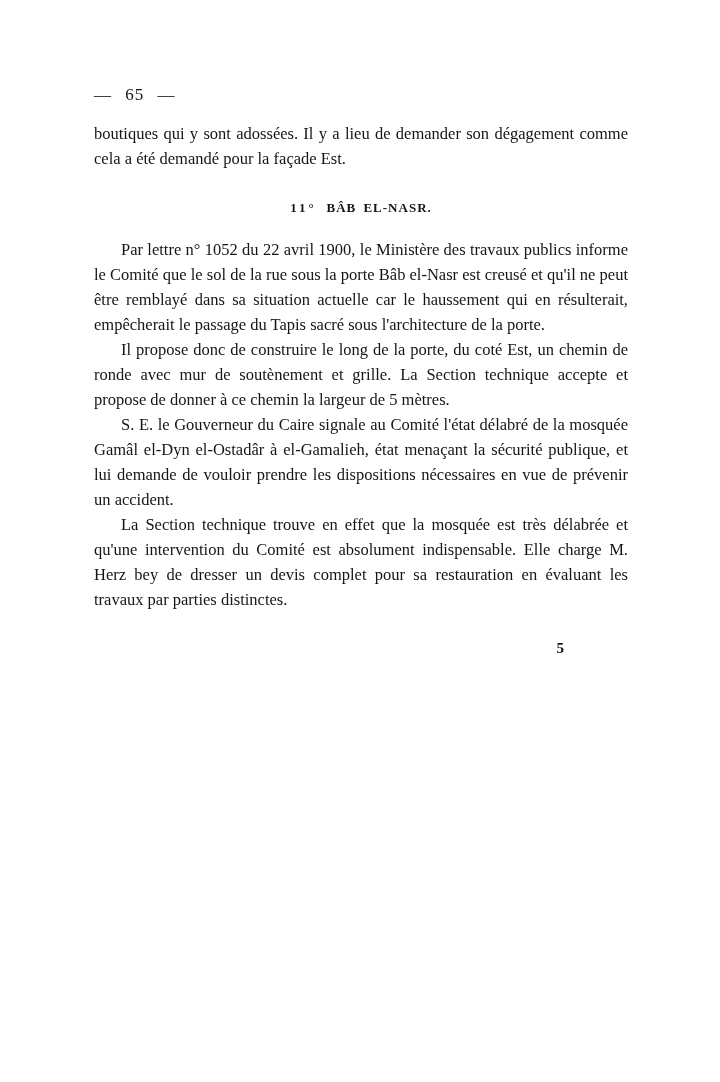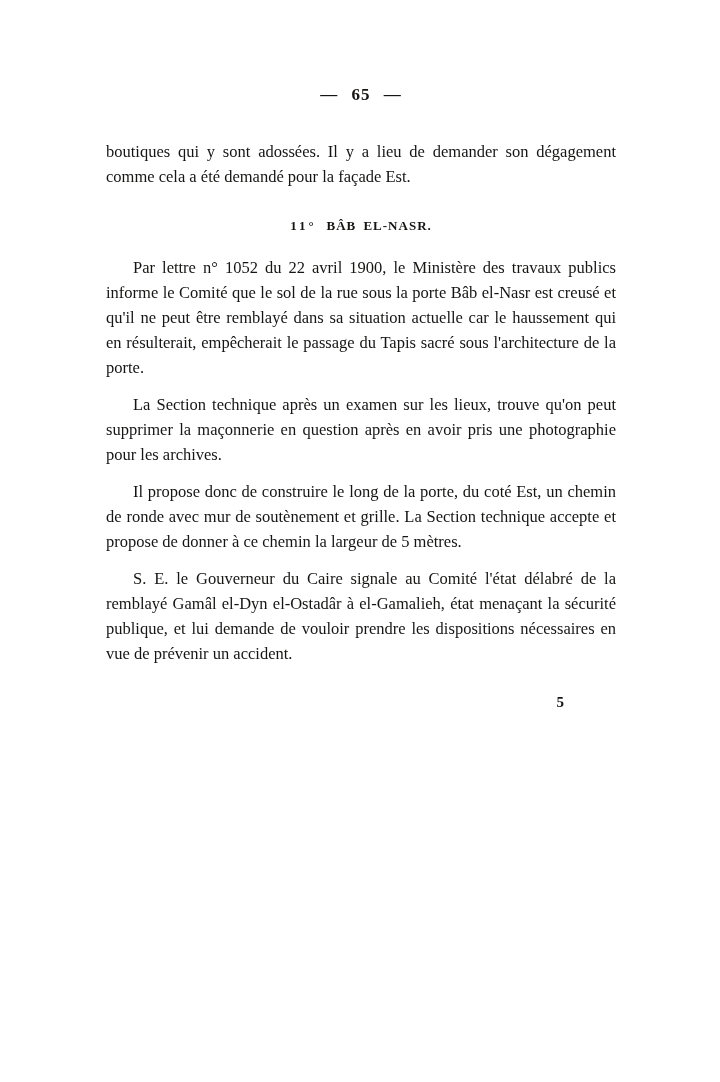--- a/index.html
+++ b/index.html
@@ -14,29 +14,29 @@
     height: 1082px;
     background: #ffffff;
     color: #161514;
     font-family: "Liberation Serif", "DejaVu Serif", serif;
     font-size: 16.5px;
     line-height: 25px;
     padding: 82px 92px 0 94px;
     overflow: hidden;
   }
   .page-number {
-    text-align: center;
-    font-weight: bold;
+    text-align: left;
+    font-weight: normal;
     font-size: 17px;
     letter-spacing: 1px;
     word-spacing: 8px;
-    margin-bottom: 32px;
+    margin-bottom: 14px;
   }
   .body-text p {
-    margin: 12px;
+    margin: 0;
     text-align: justify;
     text-indent: 27px;
   }
   .body-text p.continuation {
     text-indent: 0;
   }
   .sec-heading {
     text-align: center;
     font-size: 13px;
     font-weight: bold;
@@ -69,23 +69,23 @@
   <div class="body-text">
 
     <p class="continuation">boutiques qui y sont adossées. Il y a lieu de demander son dégagement comme cela a été demandé pour la façade Est.</p>
 
     <h2 class="sec-heading">
       <span class="sec-num">11°</span>
       <span class="sec-title">BÂB EL-NASR.</span>
     </h2>
 
     <p>Par lettre n° 1052 du 22 avril 1900, le Ministère des travaux publics informe le Comité que le sol de la rue sous la porte Bâb el-Nasr est creusé et qu'il ne peut être remblayé dans sa situation actuelle car le haussement qui en résulterait, empêcherait le passage du Tapis sacré sous l'architecture de la porte.</p>
-    <p>La Section technique après un examen sur les lieux, trouve qu'on peut supprimer la maçonnerie en question après en avoir pris une photographie pour les archives.</p>
     <p>Il propose donc de construire le long de la porte, du coté Est, un chemin de ronde avec mur de soutènement et grille. La Section technique accepte et propose de donner à ce chemin la largeur de 5 mètres.</p>
 
 
-    <p>S. E. le Gouverneur du Caire signale au Comité l'état délabré de la remblayé Gamâl el-Dyn el-Ostadâr à el-Gamalieh, état menaçant la sécurité publique, et lui demande de vouloir prendre les dispositions nécessaires en vue de prévenir un accident.</p>
+    <p>S. E. le Gouverneur du Caire signale au Comité l'état délabré de la mosquée Gamâl el-Dyn el-Ostadâr à el-Gamalieh, état menaçant la sécurité publique, et lui demande de vouloir prendre les dispositions nécessaires en vue de prévenir un accident.</p>
+    <p>La Section technique trouve en effet que la mosquée est très délabrée et qu'une intervention du Comité est absolument indispensable. Elle charge M. Herz bey de dresser un devis complet pour sa restauration en évaluant les travaux par parties distinctes.</p>
 
   </div>
 
   <div class="signature-mark">5</div>
 
 </div>
 
 </body></html>

